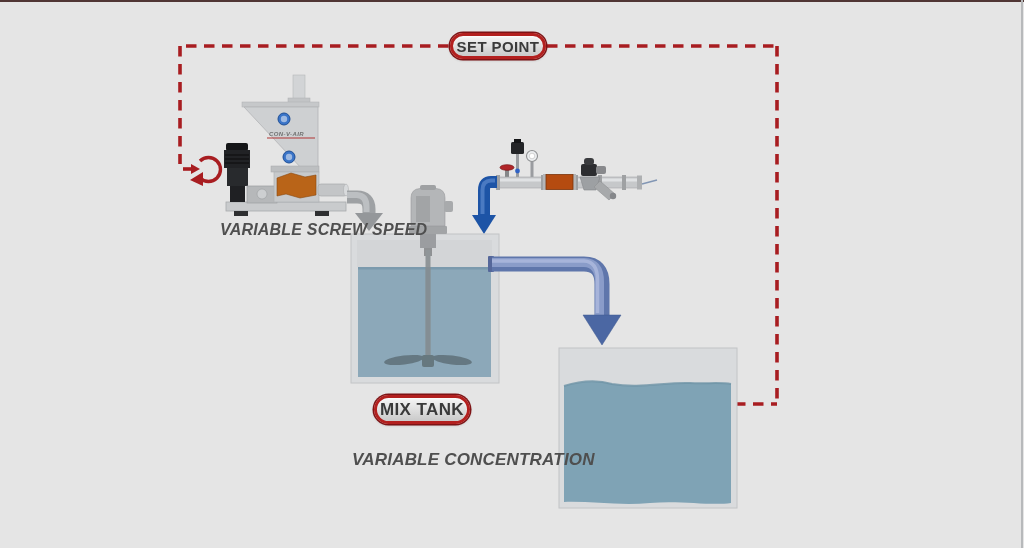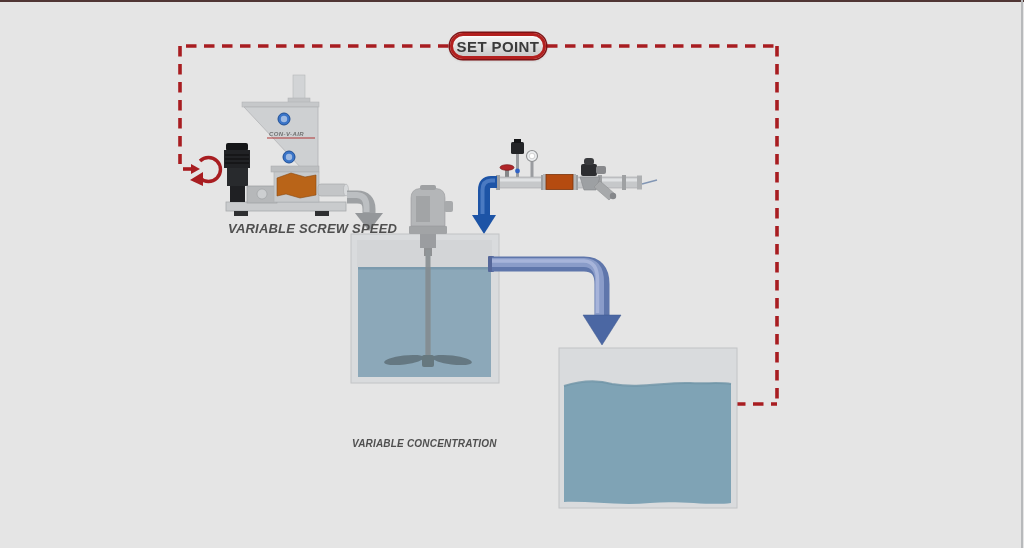--- a/index.html
+++ b/index.html
@@ -45,22 +45,22 @@
   }
   .pill-setpoint  { left:450px; top:33px;  width:96px;  height:26px; font-size:15px; }
   .pill-chemicals { left:322px; top:142px; width:112px; height:31px; font-size:18px; }
   .pill-solvent   { left:654px; top:167px; width:93px;  height:30px; font-size:17px; }
   .pill-mixtank   { left:374px; top:395px; width:96px;  height:29px; font-size:17px; }
 
   .note {
     position:absolute; font-style:italic; font-weight:bold; white-space:nowrap;
     color:var(--annotation-text,#4f4f4f); letter-spacing:.2px;
   }
-  .note-screw { left:228px; top:221px; font-size:13px; }
-  .note-conc  { left:352px; top:438px; font-size:10px;font-style:italic; }
+  .note-screw { left:220px; top:221px; font-size:16px; }
+  .note-conc  { left:352px; top:450px; font-size:17px;font-style:italic; }
 </style>
 </head>
 <body>
 
 <div id="stage">
   <div class="edge-top"></div>
   <div class="edge-right"></div>
 
   <svg width="1024" height="548" viewBox="0 0 1024 548">
 
@@ -217,16 +217,17 @@
     </g>
 
     <g>
       <rect x="559" y="348" width="178" height="160" class="tankb"></rect>
       <path class="stol" d="M564,386 C580,381 598,380 612,384 C640,389 665,382 690,383 C705,384 720,382 731,384 L731,503 C710,506 680,500 650,503 C620,506 590,501 564,502 Z"></path>
       <path d="M564,386 C580,381 598,380 612,384 C640,389 665,382 690,383 C705,384 720,382 731,384" fill="none" stroke="#6e93a6" stroke-width="2" opacity="0.8"></path>
     </g>
   </svg>
 
   <div class="pill pill-setpoint">SET POINT</div>
+  <div class="pill pill-mixtank">MIX TANK</div>
 
   <div class="note note-screw">VARIABLE SCREW SPEED</div>
   <div class="note note-conc">VARIABLE CONCENTRATION</div>
 </div>
 
 </body></html>

